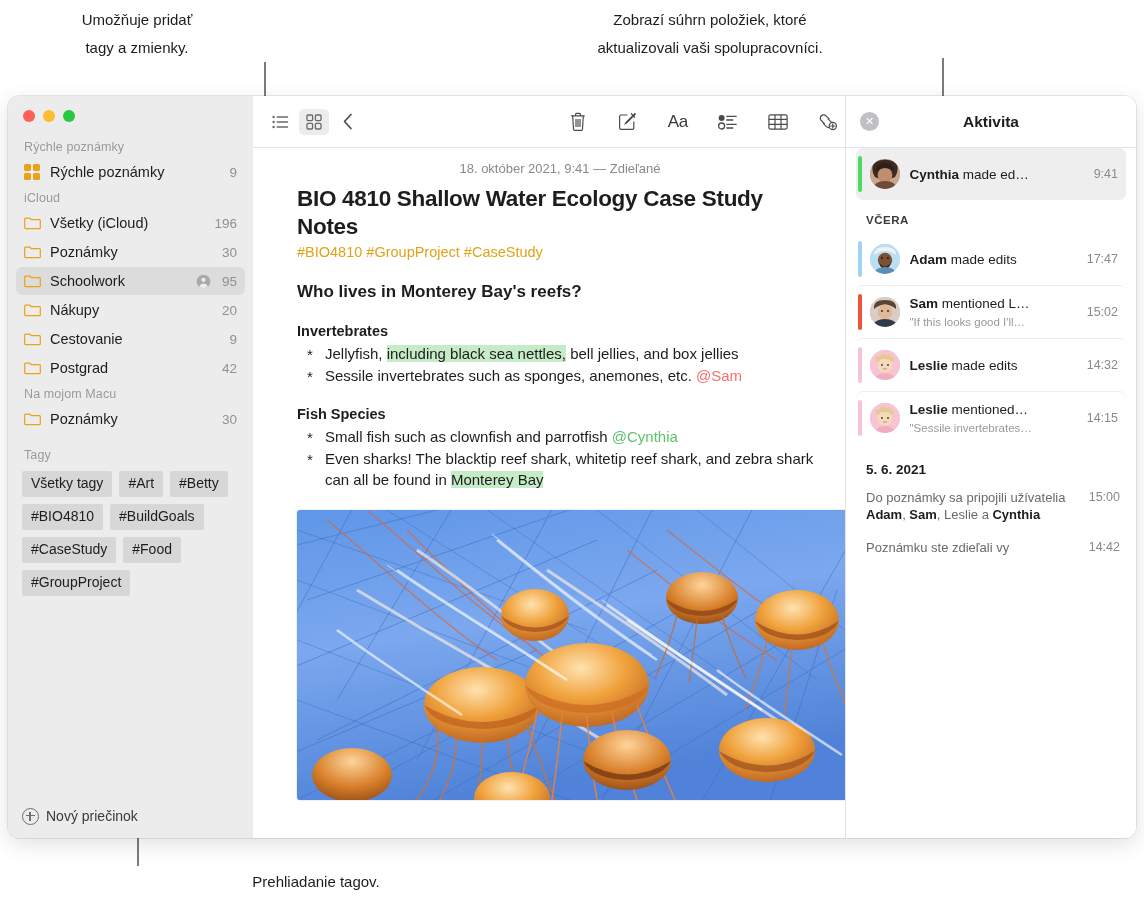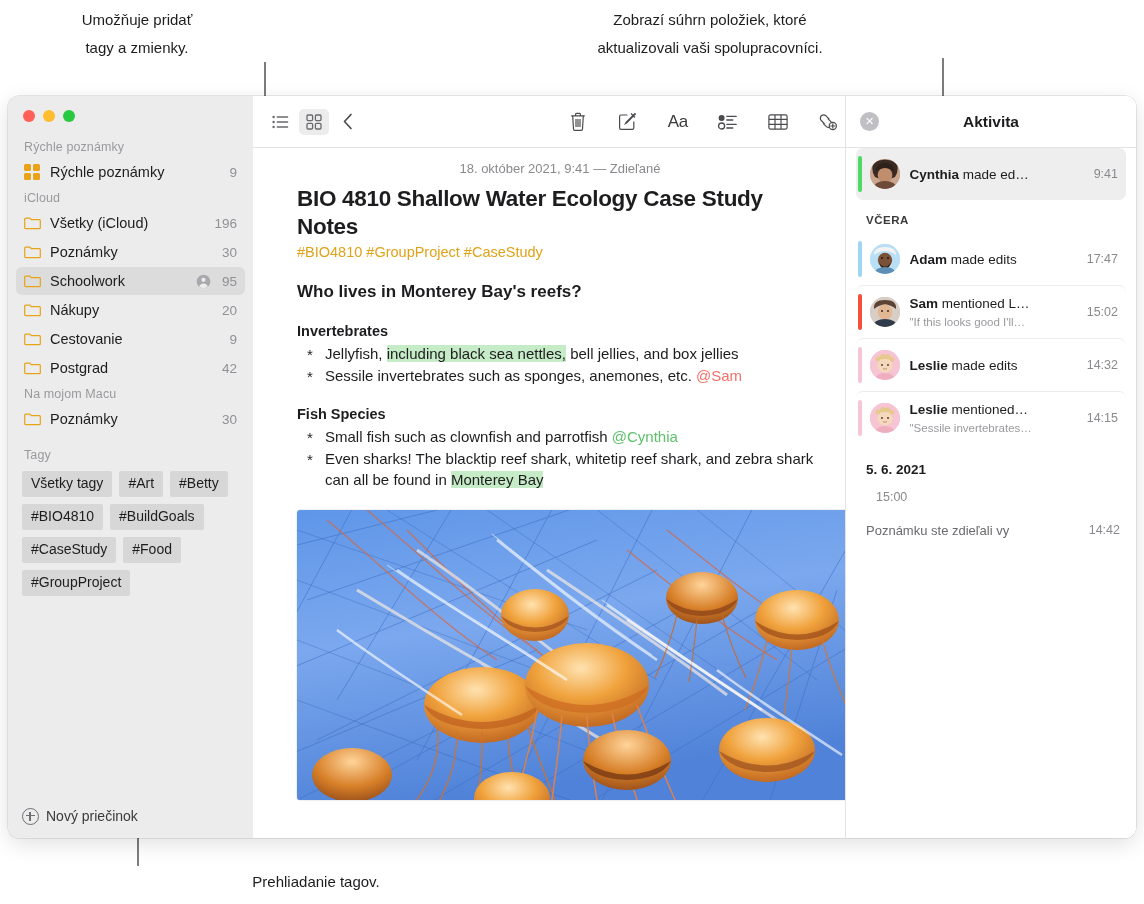--- a/index.html
+++ b/index.html
@@ -793,20 +793,21 @@
               <span class="act-text">
                 <span class="act-line1"><b>Leslie</b><span> mentioned…</span></span>
                 <span class="act-line2">"Sessile invertebrates…</span>
               </span>
               <span class="act-time">14:15</span>
             </div>
 
             <div class="act-date-head">5. 6. 2021</div>
 
             <div class="act-plain">
+              <span class="p-txt"><span>Do poznámky sa pripojili užívatelia </span><b>Adam</b><span>, </span><b>Sam</b><span>, Leslie a </span><b>Cynthia</b></span>
               <span class="p-time">15:00</span>
             </div>
 
             <div class="act-plain" style="padding-top:12px">
               <span class="p-txt">Poznámku ste zdieľali vy</span>
               <span class="p-time">14:42</span>
             </div>
 
           </div>
         </div>

